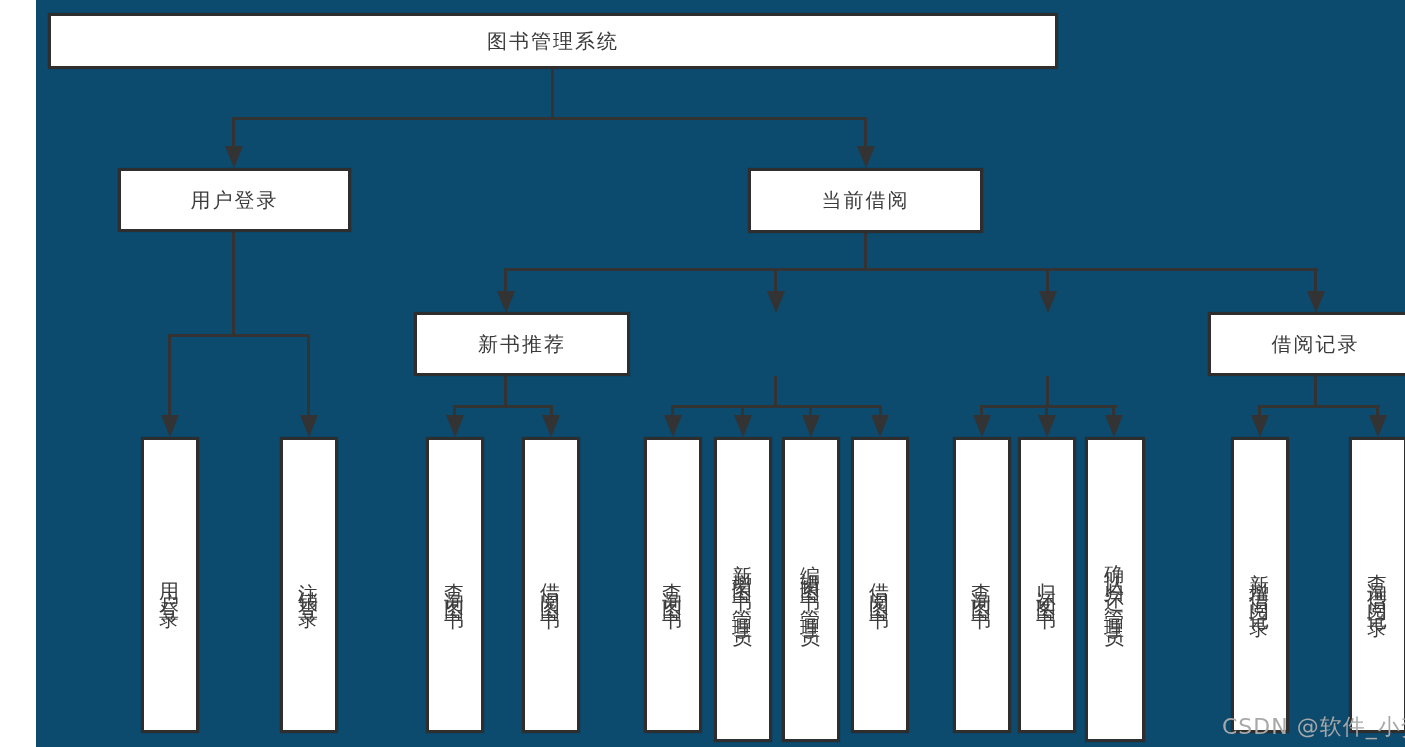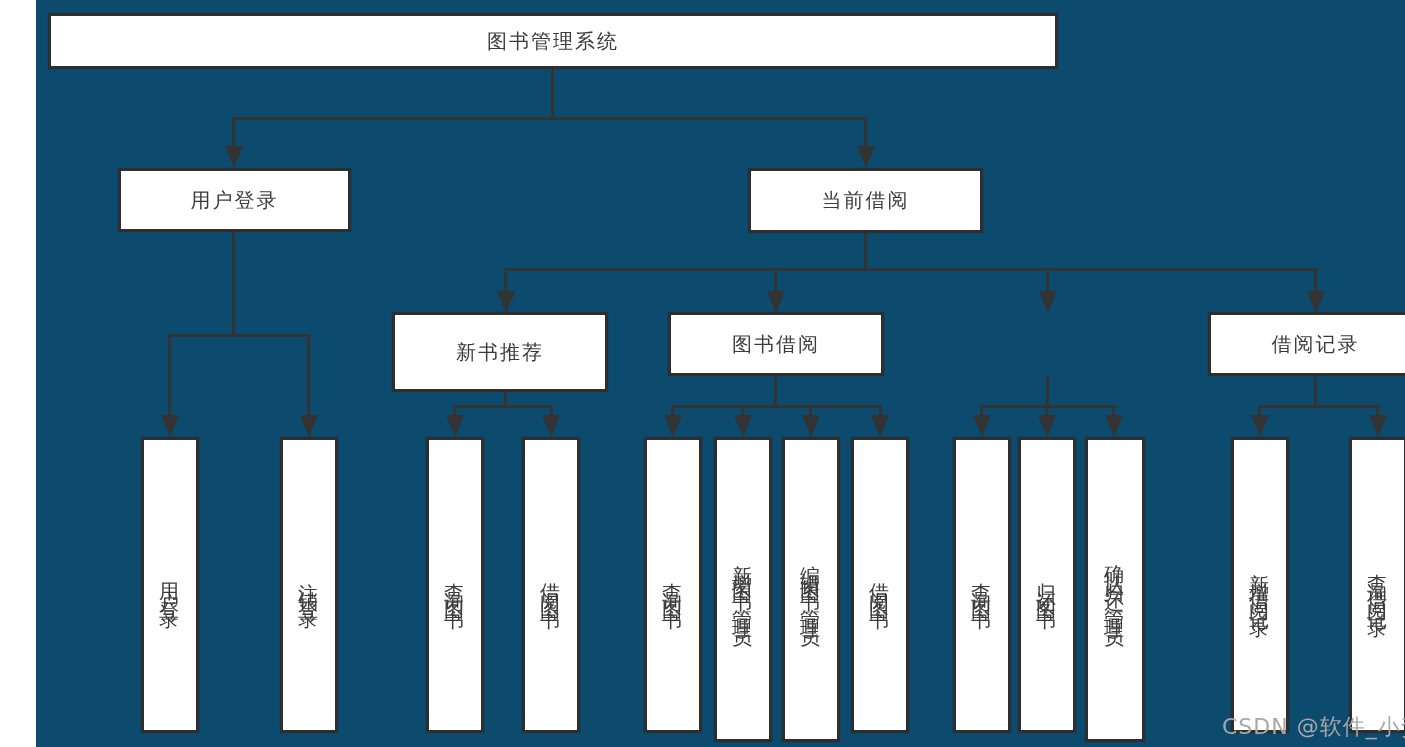--- a/index.html
+++ b/index.html
@@ -115,25 +115,22 @@
     <span class="hlabel">图书管理系统</span>
   </div>
 
   <div class="box" style="left:82px;top:168px;width:233px;height:64px">
     <span class="hlabel">用户登录</span>
   </div>
   <div class="box" style="left:712px;top:168px;width:235px;height:65px">
     <span class="hlabel">当前借阅</span>
   </div>
 
-  <div class="box" style="left:356px;top:312px;width:216px;height:80px">
+  <div class="box" style="left:378px;top:312px;width:216px;height:64px">
     <span class="hlabel">新书推荐</span>
-  </div>
-  <div class="box" style="left:632px;top:312px;width:216px;height:64px">
-    <span class="hlabel">图书借阅</span>
   </div>
   <div class="box" style="left:1172px;top:312px;width:215px;height:64px">
     <span class="hlabel">借阅记录</span>
   </div>
 
   <div class="box v" style="left:105px">
     <span class="vt">用户登录</span>
   </div>
   <div class="box v" style="left:244px">
     <span class="vt">注销登录</span>

